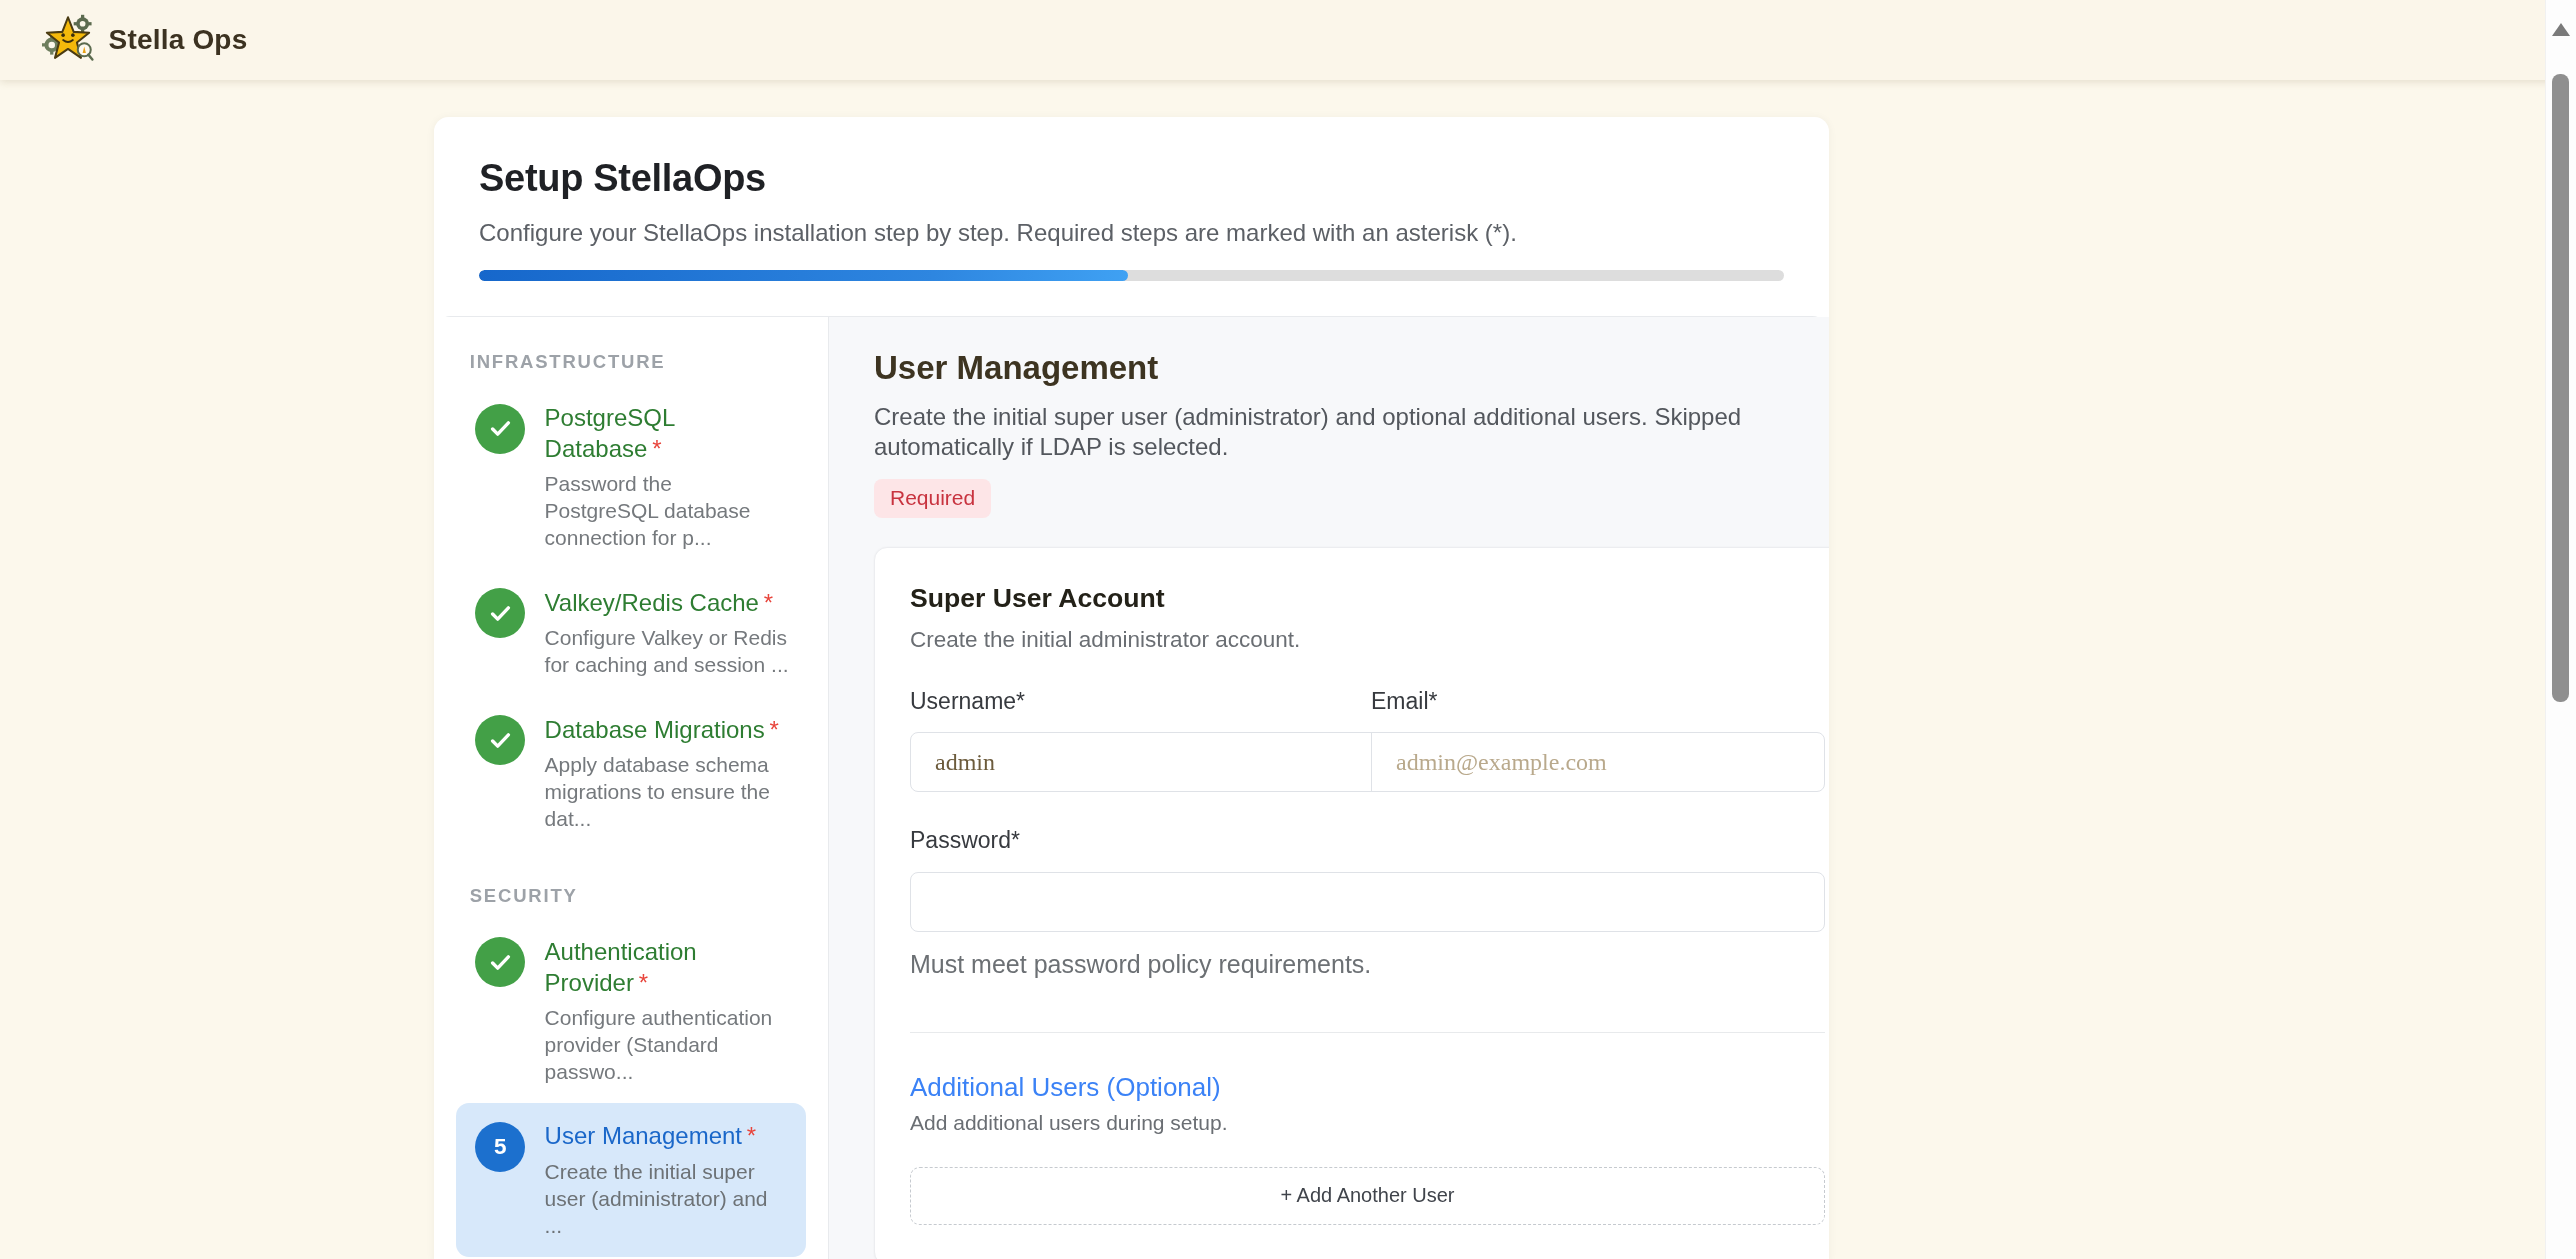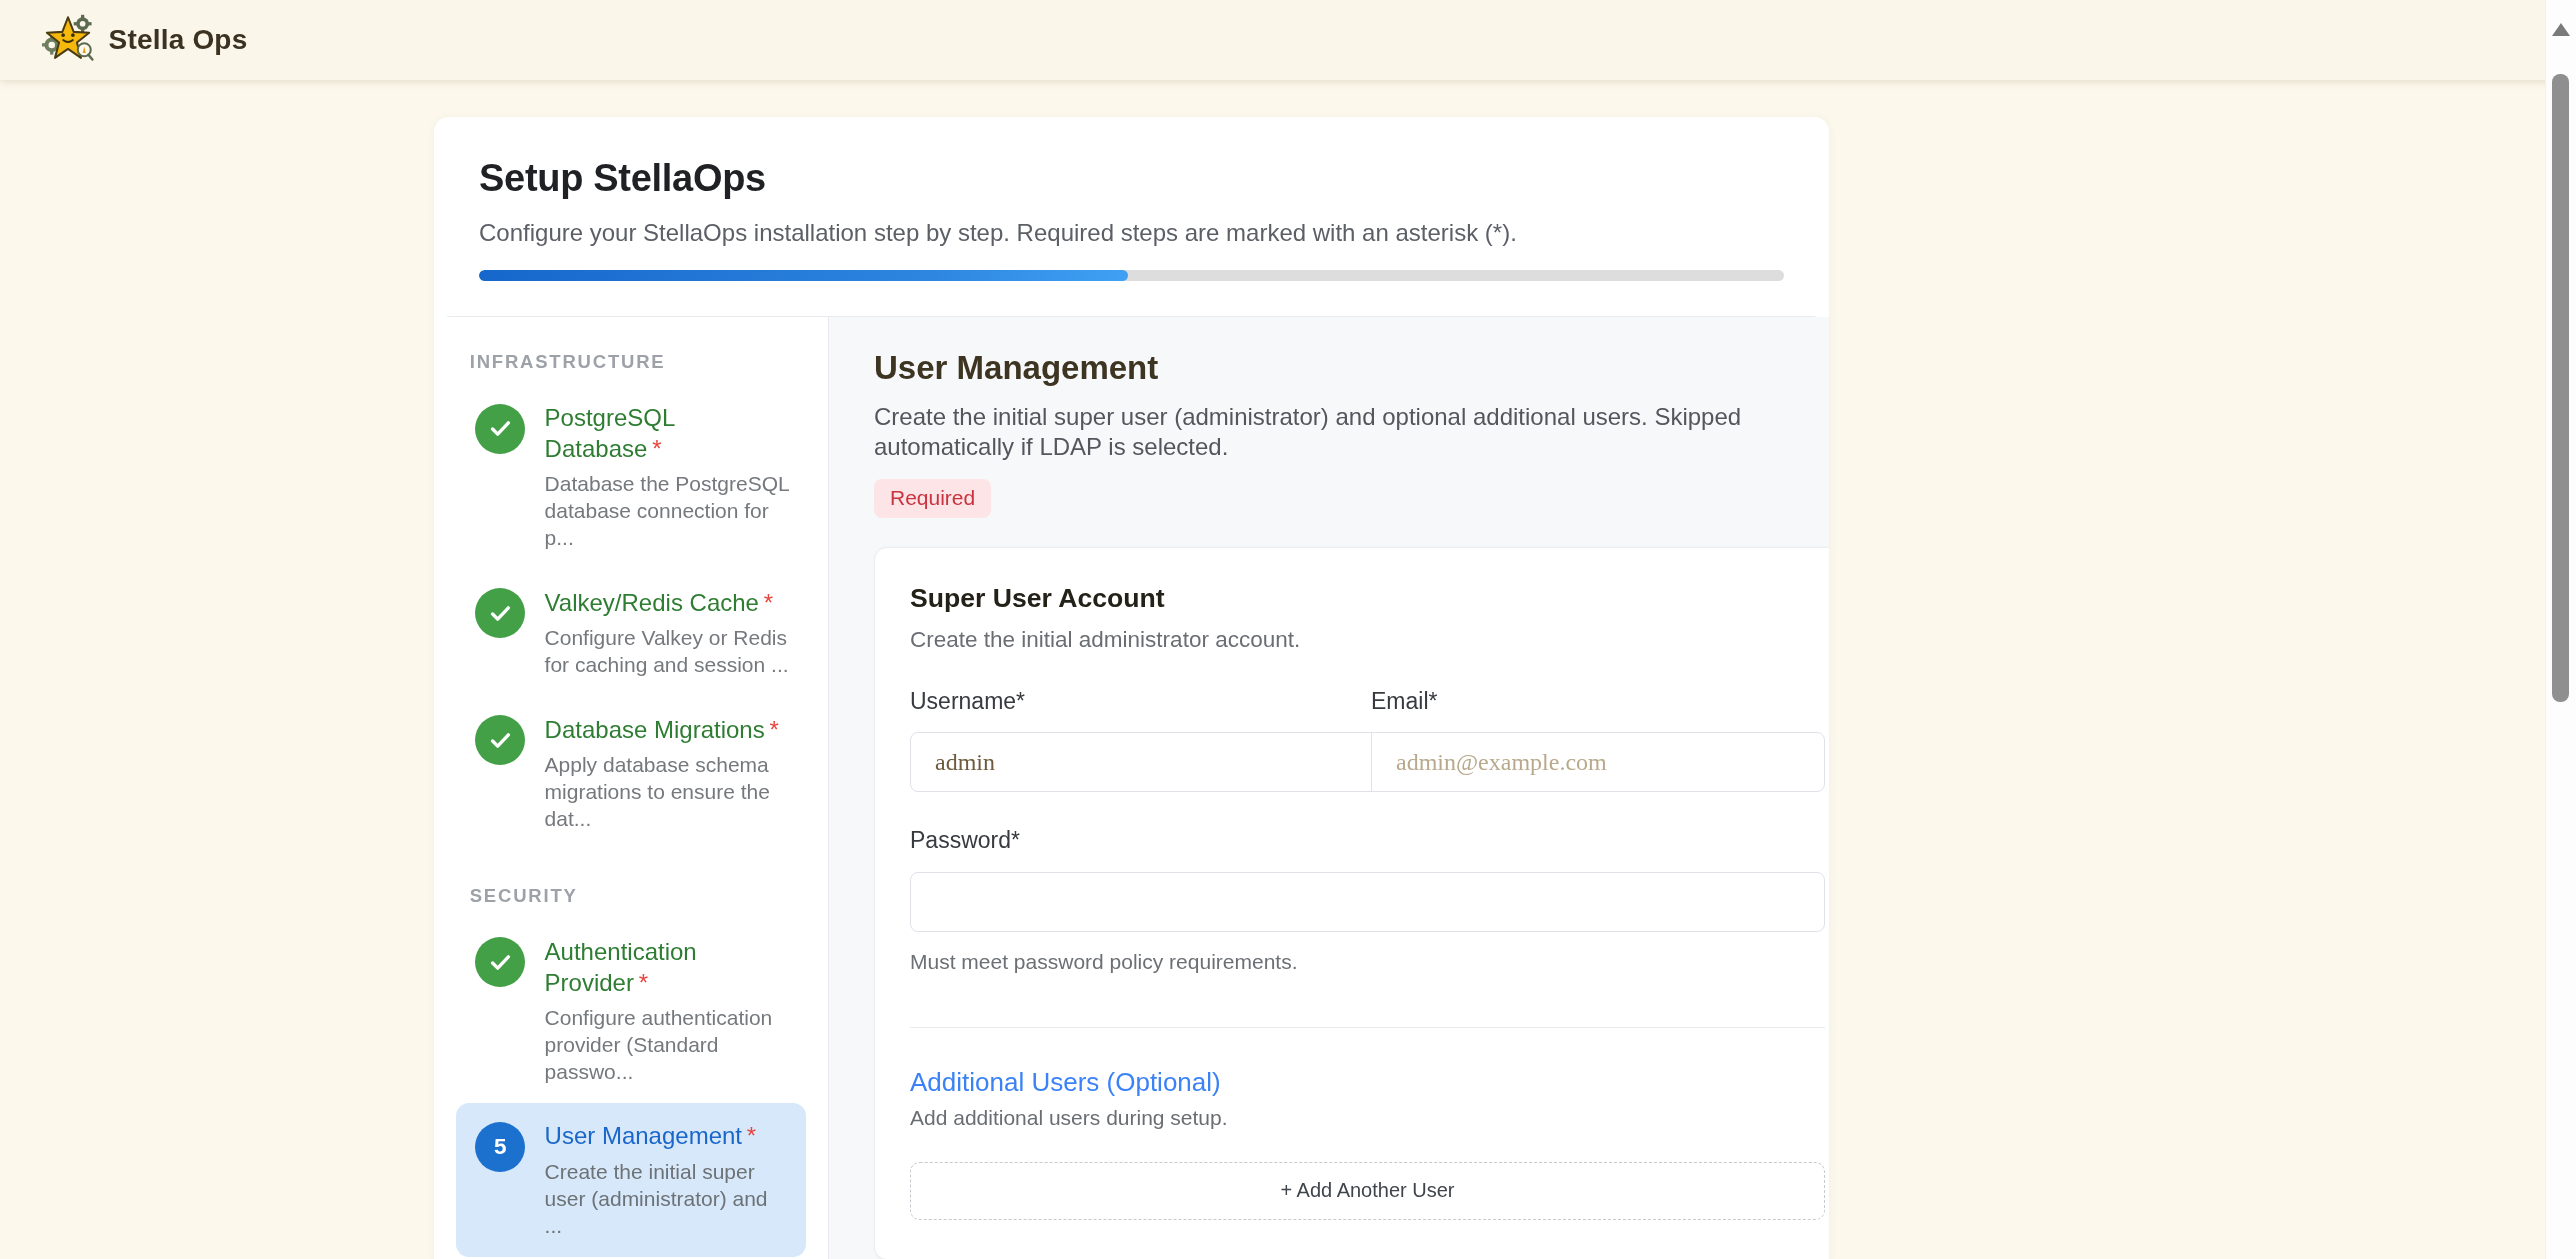--- a/index.html
+++ b/index.html
@@ -125,21 +125,21 @@
     background:transparent; padding:0 24px;
     font-family:Liberation Serif, serif; font-size:24px; color:#6C5B3C;
   }
   input.text-input::placeholder { color:#B9A98C; }
   .password-label { margin-top:35px; }
   .password-box {
     margin-top:17.7px; height:60px;
     border:0.8px solid #DFE2E7; border-radius:8px; background:#fff;
   }
   .password-box input { border-radius:8px; }
-  .helper-text { margin-top:17.7px; font-size:21px; color:#6C7074; }
+  .helper-text { margin-top:17.7px; font-size:25px; color:#6C7074; }
 
   .panel-divider { margin-top:53px; border-top:0.8px solid #E8EAEC; }
 
   .section-h4 { margin-top:39px; font-size:26px; font-weight:normal; color:#3b82f6; }
   .section-h4-sub { margin-top:8px; font-size:21px; color:#6A6E73; }
   .add-user-btn {
     margin-top:32px; width:100%; height:58px;
     background:#fff; border:1.6px dashed #C6CACF; border-radius:9.7px;
     font-family:inherit; font-size:20px; color:#40444B;
     cursor:pointer;
@@ -217,21 +217,21 @@
       <div class="step-section-label">INFRASTRUCTURE</div>
 
       <div class="step-item">
         <span class="step-badge done">
           <svg viewBox="0 0 24 24">
               <path d="M5 12.5l4.5 4.5L19 7" stroke="#fff" stroke-width="3" fill="none" stroke-linecap="round" stroke-linejoin="round"></path>
             </svg>
         </span>
         <div class="step-text">
           <div class="step-title done"><span>PostgreSQL Database</span><span class="req-star">*</span></div>
-          <div class="step-desc">Database the PostgreSQL database connection for p...</div>
+          <div class="step-desc">Password the PostgreSQL database connection for p...</div>
         </div>
       </div>
 
       <div class="step-item">
         <span class="step-badge done">
           <svg viewBox="0 0 24 24">
               <path d="M5 12.5l4.5 4.5L19 7" stroke="#fff" stroke-width="3" fill="none" stroke-linecap="round" stroke-linejoin="round"></path>
             </svg>
         </span>
         <div class="step-text">

